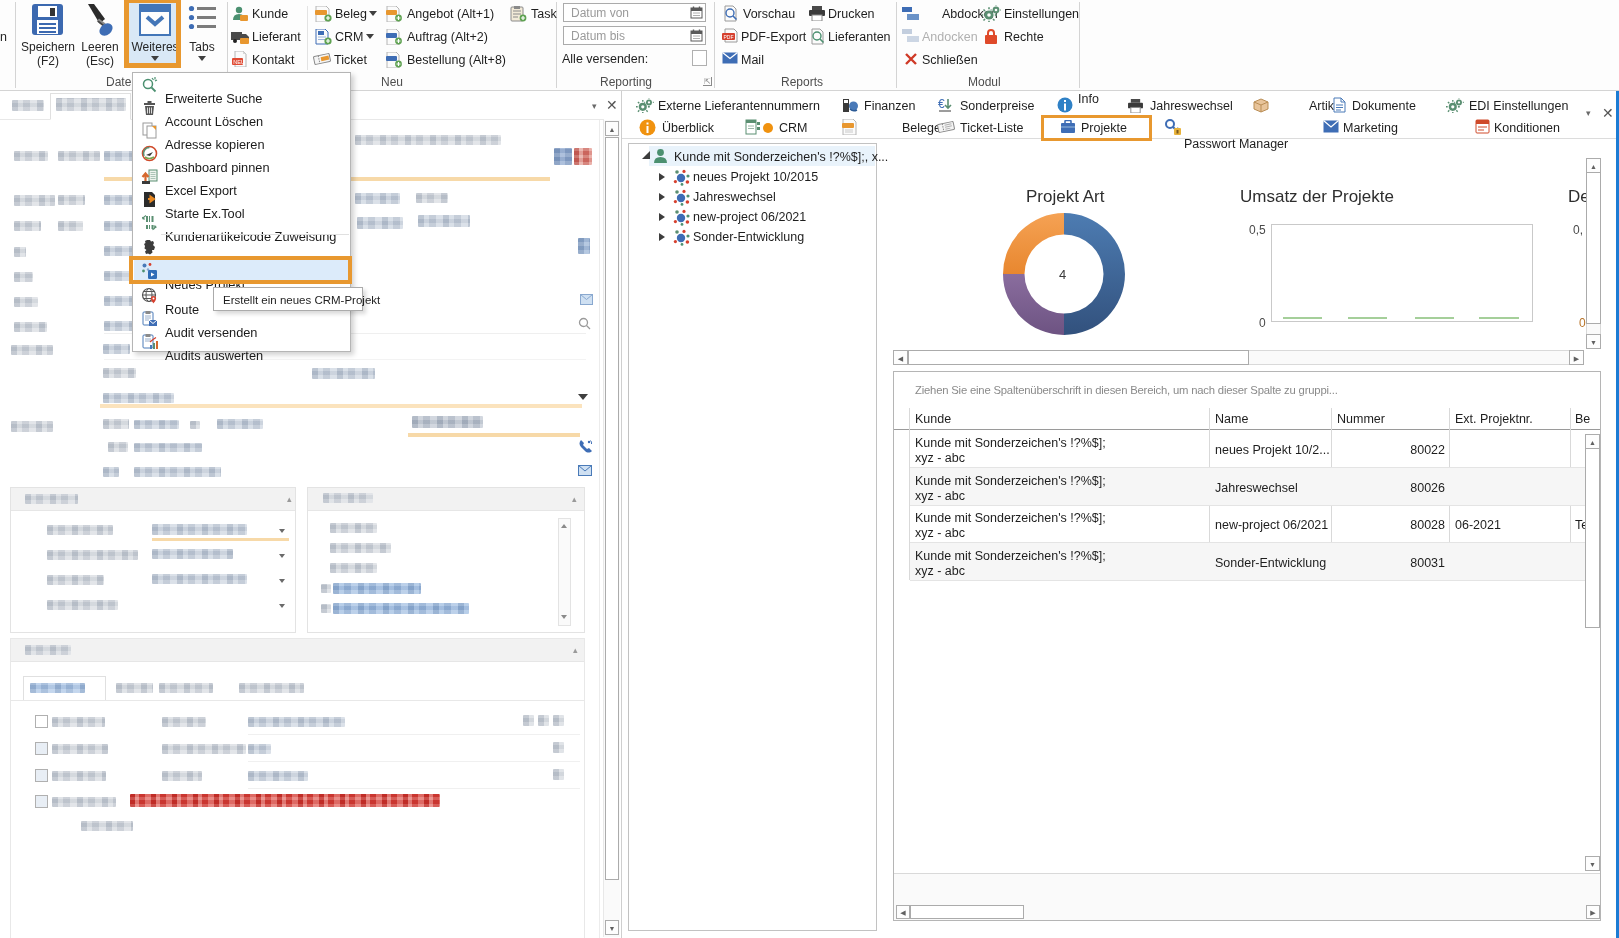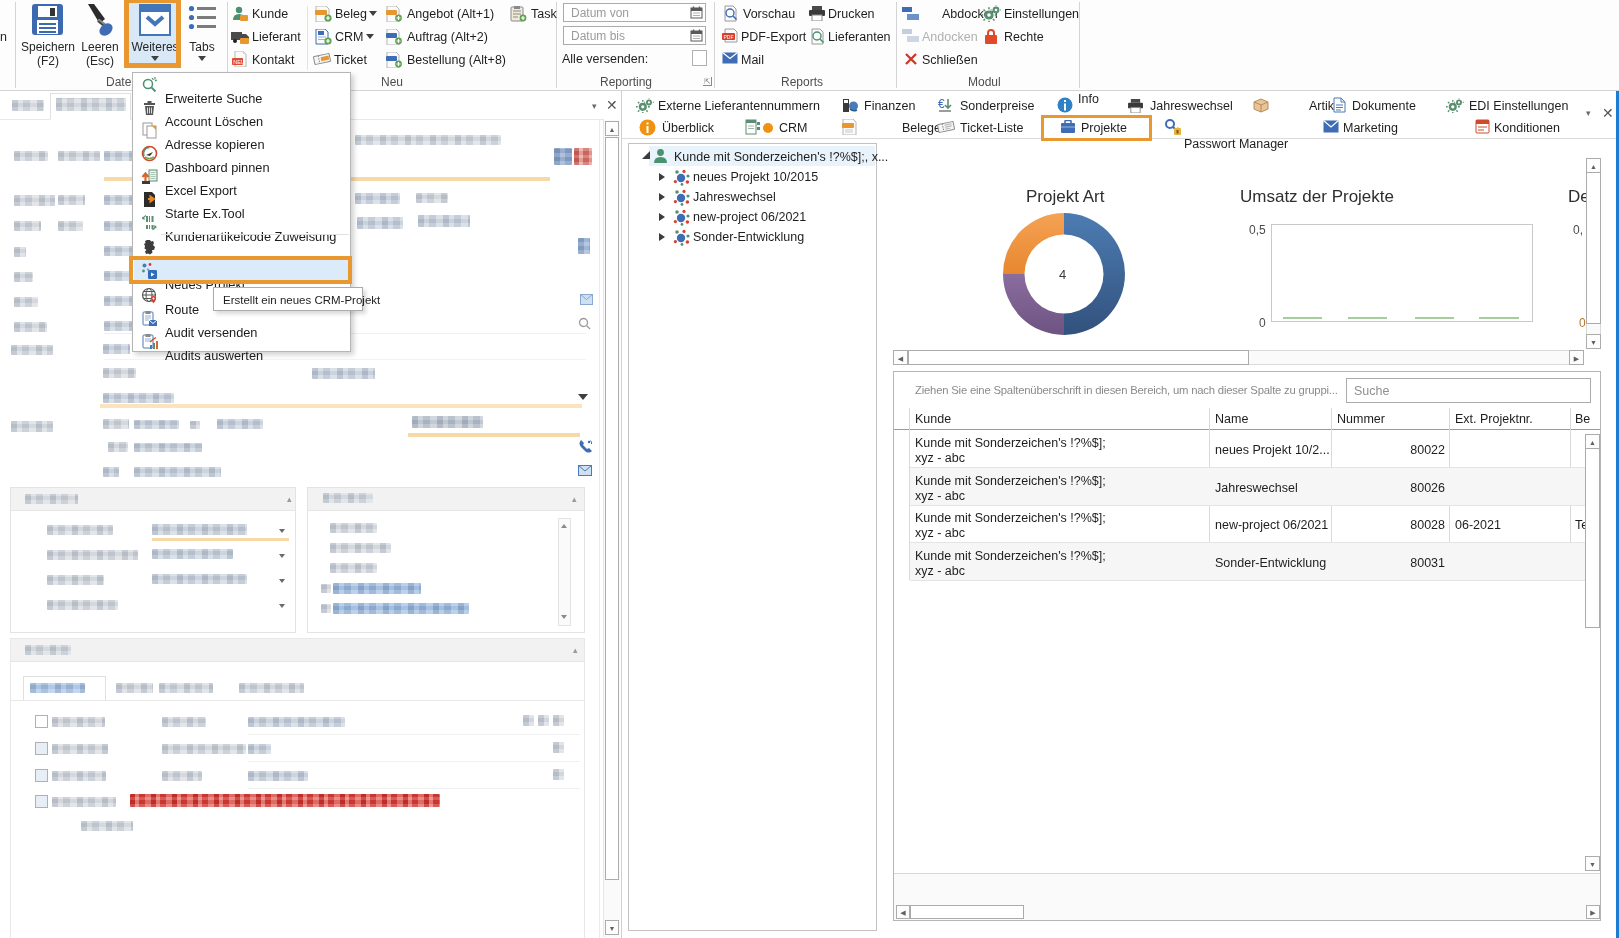--- a/index.html
+++ b/index.html
@@ -630,23 +630,20 @@
           <span>◀</span>
         </div>
     <div class="thumb" style="left:14px;top:-1px;width:341px;height:15px;"></div>
     <div class="sbx" style="left:675px;top:-1px;width:15px;height:15px;">
           <span>▶</span>
         </div>
   </div>
 
   <div class="a" id="grid" style="left:271px;top:280px;width:708px;height:550px;border:1px solid #b5b5b5;box-sizing:border-box;background:#fff;font-size:0;">
     <div class="t" style="left:21px;top:13px;color:#8a8a8a;font-size:11.3px;letter-spacing:-0.2px;">Ziehen Sie eine Spaltenüberschrift in diesen Bereich, um nach dieser Spalte zu gruppi...</div>
-    <div class="a" style="left:452px;top:6px;width:245px;height:25px;border:1px solid #ababab;box-sizing:border-box;">
-      <div class="t" style="left:7px;top:6px;color:#909090;">Suche</div>
-    </div>
     <div class="a" style="left:0;top:36px;width:706px;height:22px;background:#fff;border-bottom:1px solid #9a9a9a;box-sizing:border-box;">
       <div class="t" style="left:21px;top:5px;">Kunde</div>
       <div class="t" style="left:321px;top:5px;">Name</div>
       <div class="t" style="left:443px;top:5px;">Nummer</div>
       <div class="t" style="left:561px;top:5px;">Ext. Projektnr.</div>
       <div class="t" style="left:681px;top:5px;">Be</div>
     </div>
     <div class="vl" style="left:15px;top:36px;height:172px;background:#d9d9d9;"></div>
     <div class="vl" style="left:315px;top:36px;height:172px;background:#d9d9d9;"></div>
     <div class="vl" style="left:437px;top:36px;height:172px;background:#d9d9d9;"></div>

